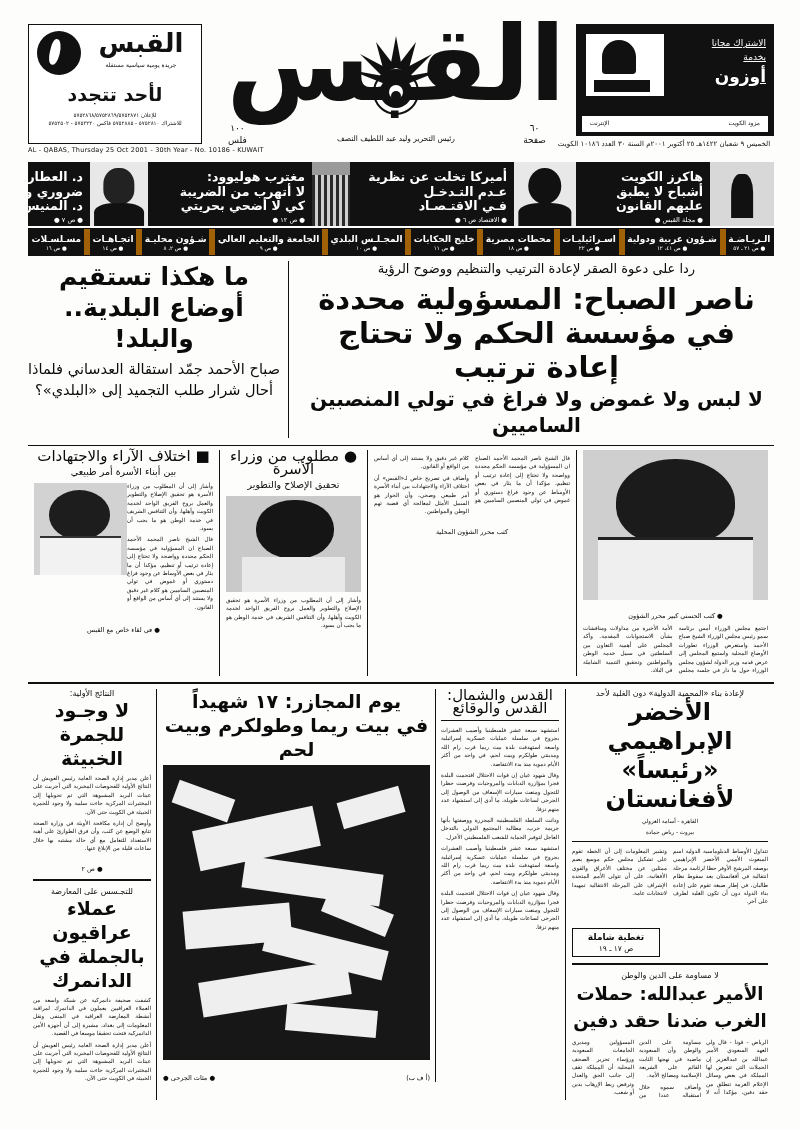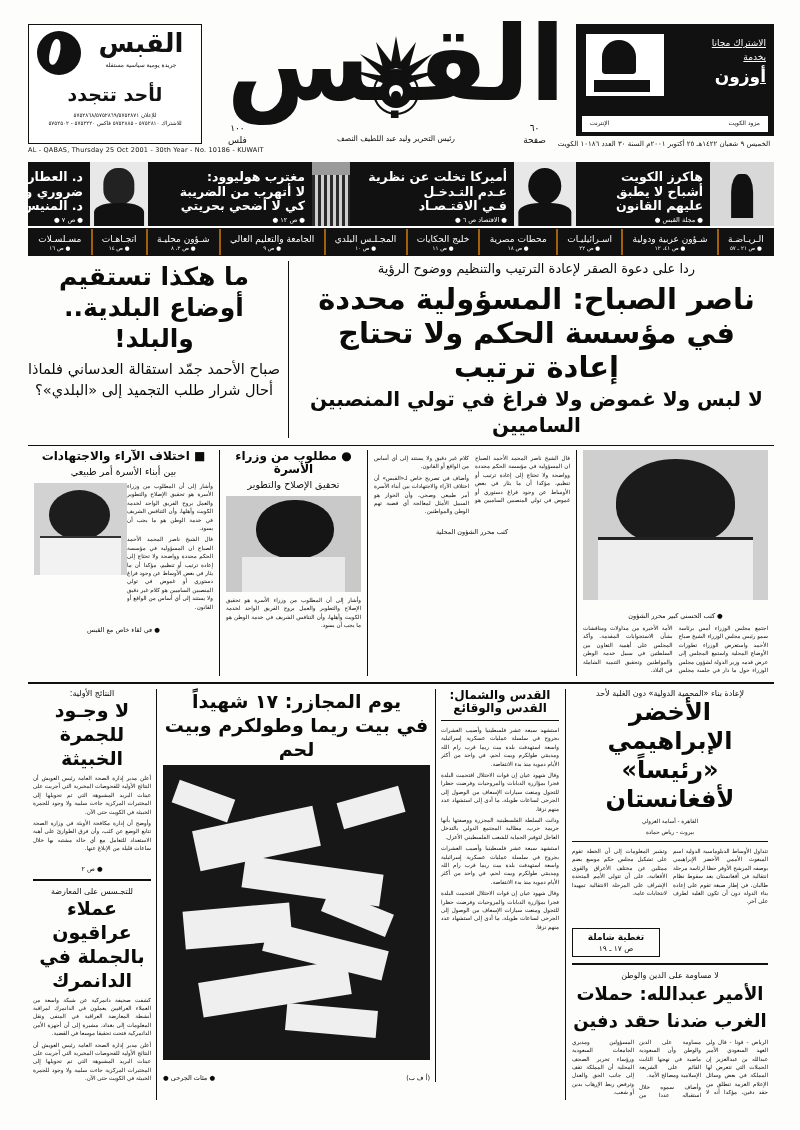--- a/index.html
+++ b/index.html
@@ -79,24 +79,24 @@
   .bn-face:after{content:"";position:absolute;left:50%;bottom:0;transform:translateX(-50%);
     width:86%;height:36%;background:#111;border-radius:40% 40% 0 0;}
   .bn-face.kuf:before{background:#222;border-radius:45% 45% 40% 40%;}
   .bn-txt{padding:3px 7px 2px;text-align:center;display:flex;flex-direction:column;
     justify-content:center;}
   .bn-line{font-size:12.5px;font-weight:bold;line-height:14.5px;white-space:nowrap;}
   .bn-ref{font-size:6.5px;margin-top:2px;}
 
   
   .secbar{margin-top:2px;display:flex;border:1px solid #111;height:26px;background:#fff;}
-  .sec{flex:1 1 auto;border-left:2px solid #a16207;background:#111;color:#fff;
+  .sec{flex:1 1 auto;border-left:6px solid #a16207;background:#111;color:#fff;
     display:flex;flex-direction:column;align-items:center;justify-content:center;}
   .sec:last-child{border-left:none;}
-  .sec-name{font-size:9px;font-weight:normal;letter-spacing:1.2px;white-space:nowrap;}
+  .sec-name{font-size:9px;font-weight:bold;letter-spacing:1.2px;white-space:nowrap;}
   .sec-pg{font-size:5.5px;margin-top:1px;white-space:nowrap;}
 
   
   .lead{margin-top:5px;display:flex;direction:rtl;}
   .lead-main{flex:1 1 auto;padding-left:10px;border-left:1px solid #111;}
   .kicker{font-size:13px;text-align:center;margin-bottom:6px;}
   .hl1{font-size:29px;font-weight:bold;line-height:34px;text-align:center;letter-spacing:-.5px;}
   .hl2{font-size:29px;font-weight:bold;line-height:34px;text-align:center;letter-spacing:-.5px;}
   .hl3{font-size:20px;font-weight:bold;line-height:26px;text-align:center;margin-top:2px;}
   .lead-side{flex:0 0 252px;padding-right:8px;}
@@ -104,21 +104,21 @@
   .side-sub{font-size:14.5px;line-height:21px;text-align:justify;margin-top:5px;
     text-align-last:center;}
 
   
   .band2{margin-top:7px;display:flex;direction:rtl;border-top:1px solid #111;padding-top:4px;}
   .b2-col{padding:0 6px;}
   .b2-right{flex:0 0 185px;border-left:1px solid #111;}
   .b2-mid{flex:0 0 196px;border-left:1px solid #111;position:relative;}
   .b2-mid2{flex:0 0 135px;border-left:1px solid #111;}
   .b2-left{flex:1 1 auto;}
-  .sub-ttl{font-size:12px;font-weight:bold;line-height:13px;text-align:center;}
+  .sub-ttl{font-size:15px;font-weight:normal;line-height:13px;text-align:center;}
   .sub-ttl2{font-size:9.5px;line-height:13px;text-align:center;margin-top:2px;}
   .photo{background:#bdbdbd;position:relative;overflow:hidden;}
   .face-a{width:100%;height:150px;background:#cfcfcf;}
   .face-a:before{content:"";position:absolute;left:18%;top:6%;width:64%;height:58%;
     background:#1b1b1b;border-radius:50% 50% 45% 45%;}
   .face-a:after{content:"";position:absolute;left:8%;bottom:0;width:84%;height:40%;
     background:#efefef;border-top:3px solid #222;}
   .face-b{width:100%;height:96px;background:#c9c9c9;}
   .face-b:before{content:"";position:absolute;left:22%;top:4%;width:58%;height:62%;
     background:#151515;border-radius:48%;}

